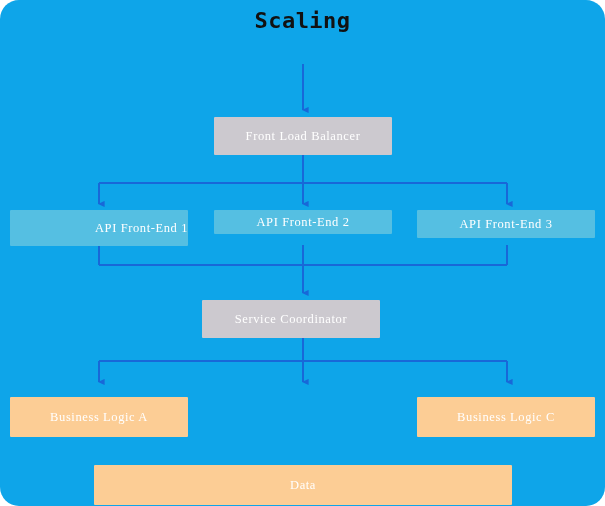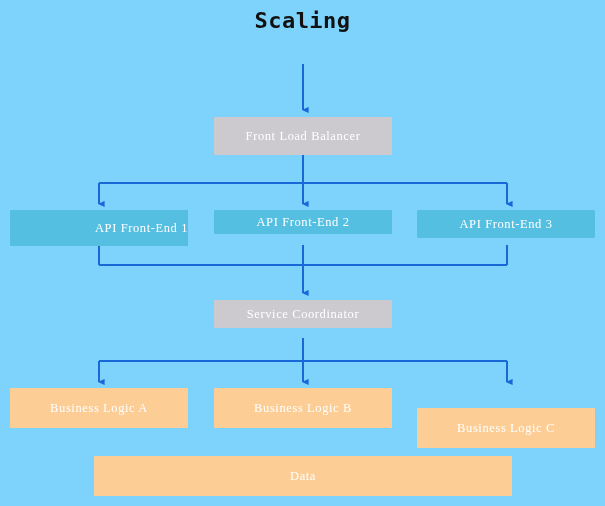--- a/index.html
+++ b/index.html
@@ -11,21 +11,22 @@
   body {
     font-family: "DejaVu Sans Mono", "Liberation Mono", monospace;
     width: 605px;
     height: 506px;
     overflow: hidden;
   }
   #canvas {
     position: relative;
     width: 605px;
     height: 506px;
-    background: #7dd3fc;
+    background: #0ea5e9;
+    border-radius: 19px;
   }
 
   
   .diagram-title {
     position: absolute;
     left: 0;
     top: 8px;
     width: 605px;
     text-align: center;
     font-family: "DejaVu Sans Mono", "Liberation Mono", monospace;
@@ -45,21 +46,21 @@
     font-family: Liberation Serif, serif;
     font-size: 12.5px;
     color: #ffffff;
     letter-spacing: 0.6px;
     white-space: nowrap;
     line-height: 1;
     border-radius: 1px;
   }
   .node.gray   { background: #ccc9cf; }
   .node.cyan   { background: #55bfe2; }
-  .node.orange { background: #fccd95; }
+  .node.orange { background: #fccd95; margin-top: 9px; }
 
   
   #wires {
     position: absolute;
     left: 0;
     top: 0;
     width: 605px;
     height: 506px;
     pointer-events: none;
   }
@@ -114,33 +115,30 @@
   </div>
 
   <div class="node cyan" style="left:214px; top:210px; width:178px; height:24px;">
     <span>API Front-End 2</span>
   </div>
 
   <div class="node cyan" style="left:417px; top:210px; width:178px; height:28px;">
     <span>API Front-End 3</span>
   </div>
 
-  <div class="node gray" style="left:214px; top:300px; width:178px; height:28px;">
+  <div class="node gray" style="left:202px; top:300px; width:178px; height:38px;">
     <span>Service Coordinator</span>
   </div>
 
   <div class="node orange" style="left:10px; top:388px; width:178px; height:40px;">
     <span>Business Logic A</span>
   </div>
 
-  <div class="node orange" style="left:214px; top:388px; width:178px; height:40px;">
-    <span>Business Logic B</span>
-  </div>
 
-  <div class="node orange" style="left:417px; top:408px; width:178px; height:40px;">
+  <div class="node orange" style="left:417px; top:388px; width:178px; height:40px;">
     <span>Business Logic C</span>
   </div>
 
   <div class="node orange" style="left:94px; top:456px; width:418px; height:40px;">
     <span>Data</span>
   </div>
 
 </div>
 
 </body></html>

